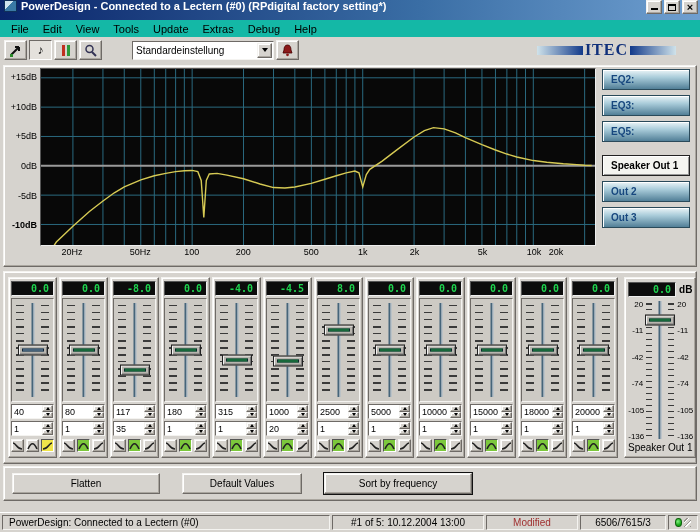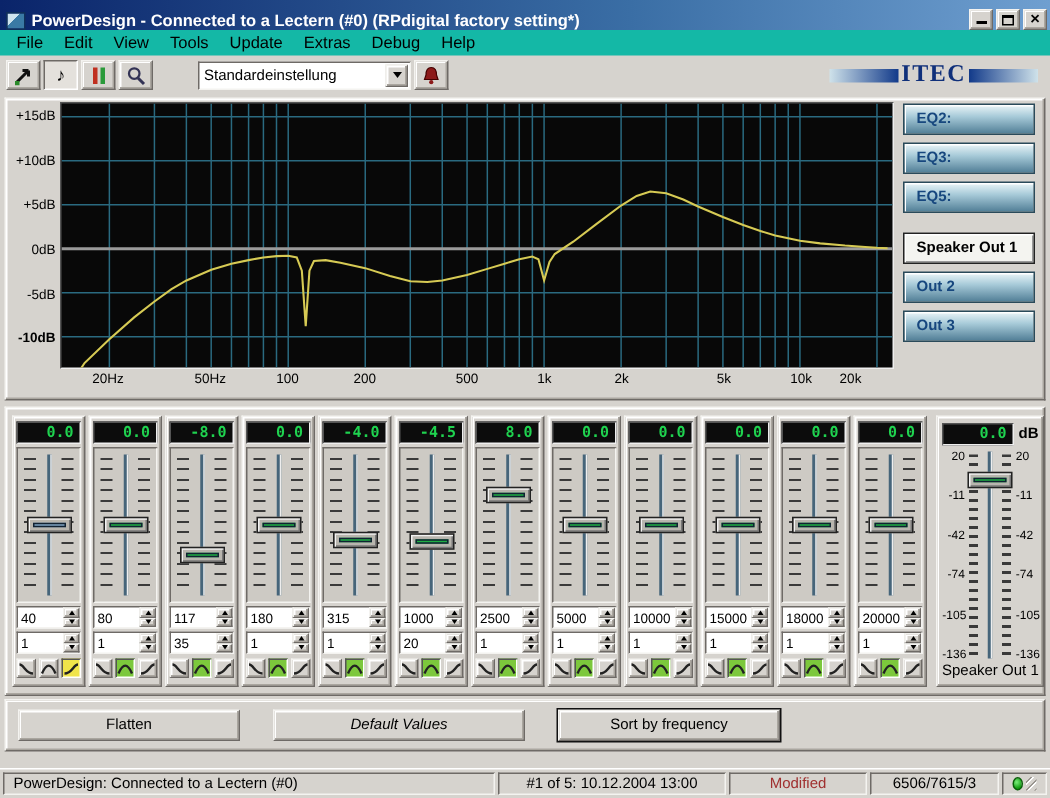--- a/index.html
+++ b/index.html
@@ -3,39 +3,39 @@
 <meta charset="utf-8">
 <style>
   * { box-sizing: border-box; margin: 0; padding: 0; }
   html,body { width:700px; height:532px; overflow:hidden; }
   body { font-family:"Liberation Sans", sans-serif; background:#d6d3ce; font-size:11px; color:#000; }
 
   .raised { border-top:1px solid #f4f3f0; border-left:1px solid #f4f3f0; border-right:1px solid #6e6a66; border-bottom:1px solid #6e6a66; box-shadow:inset -1px -1px 0 #aaa69f, inset 1px 1px 0 #fff; }
   .sunken { border-top:1px solid #6e6a66; border-left:1px solid #6e6a66; border-right:1px solid #f4f3f0; border-bottom:1px solid #f4f3f0; }
 
   
-  .titlebar { height:20px; background:linear-gradient(to right,#0a246a,#3a6ea5 60%,#6f9fd0); display:flex; align-items:flex-end; padding:0 2px 0 4px; }
+  .titlebar { height:20px; background:linear-gradient(to right,#0a246a,#3a6ea5 60%,#6f9fd0); display:flex; align-items:flex-start; padding:0 2px 0 4px; }
   .title-icon { width:13px; height:12px; background:linear-gradient(135deg,#cfe4ee 0 40%,#3a7aa5 40% 100%); border:1px solid #10305a; margin-right:4px; flex:none; }
   .title-text { color:#fff; font-weight:bold; font-size:11px; flex:1; white-space:nowrap; overflow:hidden; }
   .win-btn { width:16px; height:14px; background:#d6d3ce; margin-left:2px; display:flex; align-items:center; justify-content:center; font-size:9px; font-weight:bold; color:#000; }
   .glyph-min { width:7px; height:6px; border-bottom:2px solid #000; margin-top:-1px; }
   .glyph-max { width:8px; height:7px; border:1px solid #000; border-top:2px solid #000; }
   .glyph-close { font-size:11px; line-height:10px; }
 
   
   .menubar { height:17px; display:flex; align-items:center; padding-left:4px; gap:0; background:#14b8a6; }
   .menu-item { padding:1px 7px; }
   .toolbar { height:26px; display:flex; align-items:center; padding:2px 4px; gap:2px; }
   .tool-btn { width:23px; height:20px; display:flex; align-items:center; justify-content:center; background:#d6d3ce; }
   .tool-btn.pressed { border-top:1px solid #6e6a66; border-left:1px solid #6e6a66; border-right:1px solid #fff; border-bottom:1px solid #fff; box-shadow:none; background:#e4e1dc; }
   .combo { width:142px; height:19px; margin-left:28px; background:#fff; display:flex; align-items:center; }
   .combo-text { flex:1; font-size:10px; padding-left:3px; white-space:nowrap; overflow:hidden; }
   .combo-btn { width:15px; height:15px; margin:1px; background:#d6d3ce; display:flex; align-items:center; justify-content:center; flex:none; }
   .arrow-down { width:0; height:0; border-left:3px solid transparent; border-right:3px solid transparent; border-top:4px solid #000; }
-  .logo-box { margin-left:auto; margin-right:4px; display:flex; align-items:center; gap:2px; }
+  .logo-box { margin-left:auto; margin-right:20px; display:flex; align-items:center; gap:2px; }
   .logo-bar { width:46px; height:9px; }
   .logo-bar.left { background:linear-gradient(to right,#cfe2ea,#123a8a); }
   .logo-bar.right { background:linear-gradient(to right,#123a8a,#cfe2ea); }
   .logo-text { font-weight:bold; font-size:16px; color:#10307a; letter-spacing:1px; font-family:"Liberation Serif", serif; }
 
   
   .main-panel { margin:2px 3px; padding:2px; }
 
   
   .graph-row { display:flex; }
@@ -89,21 +89,21 @@
   .mlab { position:absolute; font-size:8px; transform:translateY(-50%); }
   .mlab.l { left:0; text-align:right; width:15px; }
   .mlab.r { right:0; width:15px; }
   .master-name { font-size:10px; margin-top:3px; white-space:nowrap; }
 
   
   .actions { margin:2px 3px; padding:6px 8px; display:flex; align-items:center; }
   .act-btn { height:21px; background:#d6d3ce; font-size:10px; display:flex; align-items:center; justify-content:center; }
   .act-1 { width:90px; margin-right:10px; }
   .act-2 { width:148px; margin-right:22px; }
-  .act-3 { width:168px; margin-right:22px;font-style:italic; }
+  .act-3 { width:120px; margin-right:22px; }
   .act-4 { width:148px; outline:1px solid #111; }
 
   
   .statusbar { position:absolute; left:0; bottom:0; width:700px; height:20px; display:flex; gap:2px; padding:2px; background:#d6d3ce; border-top:1px solid #fff; }
   .sb-seg { font-size:10px; display:flex; align-items:center; padding:0 6px; white-space:nowrap; overflow:hidden; }
   .sb-1 { flex:1; }
   .sb-2 { width:152px; justify-content:center; }
   .sb-3 { width:92px; justify-content:center; color:#a03030; }
   .sb-4 { width:86px; justify-content:center; }
   .sb-5 { width:30px; justify-content:center; gap:2px; }
@@ -233,21 +233,21 @@
       <div class="xaxis" id="xaxis">
           <span style="left: 32.028px;">20Hz</span>
           <span style="left: 100.153px;">50Hz</span>
           <span style="left: 151.687px;">100</span>
           <span style="left: 203.222px;">200</span>
           <span style="left: 271.346px;">500</span>
           <span style="left: 322.881px;">1k</span>
           <span style="left: 374.415px;">2k</span>
           <span style="left: 442.54px;">5k</span>
           <span style="left: 494.075px;">10k</span>
-          <span style="left: 527px;">20k</span>
+          <span style="left: 516px;">20k</span>
         </div>
     </div>
     <div class="eq-col" id="eq-col">
         <div class="eq-btn">EQ2:</div>
         <div class="eq-btn">EQ3:</div>
         <div class="eq-btn">EQ5:</div>
         <div class="eq-gap"></div>
         <div class="eq-btn out-active">Speaker Out 1</div>
         <div class="eq-btn">Out 2</div>
         <div class="eq-btn">Out 3</div>

